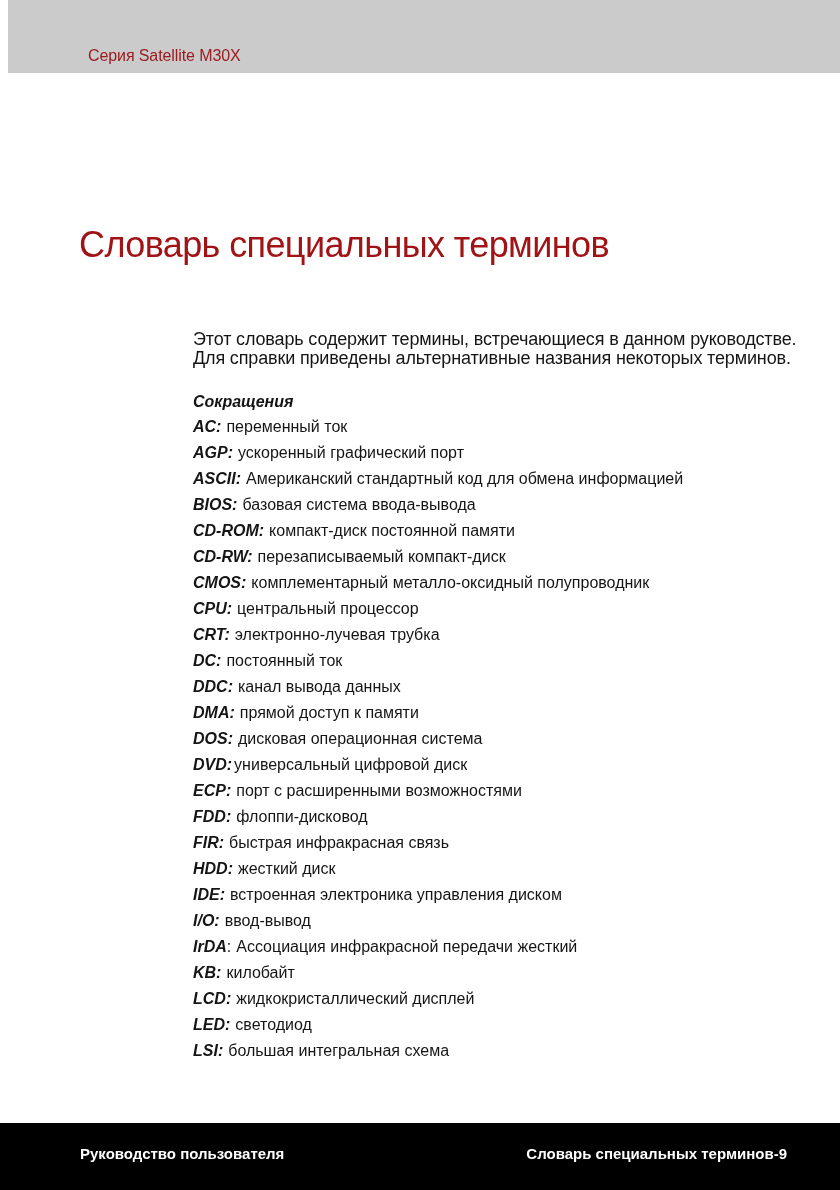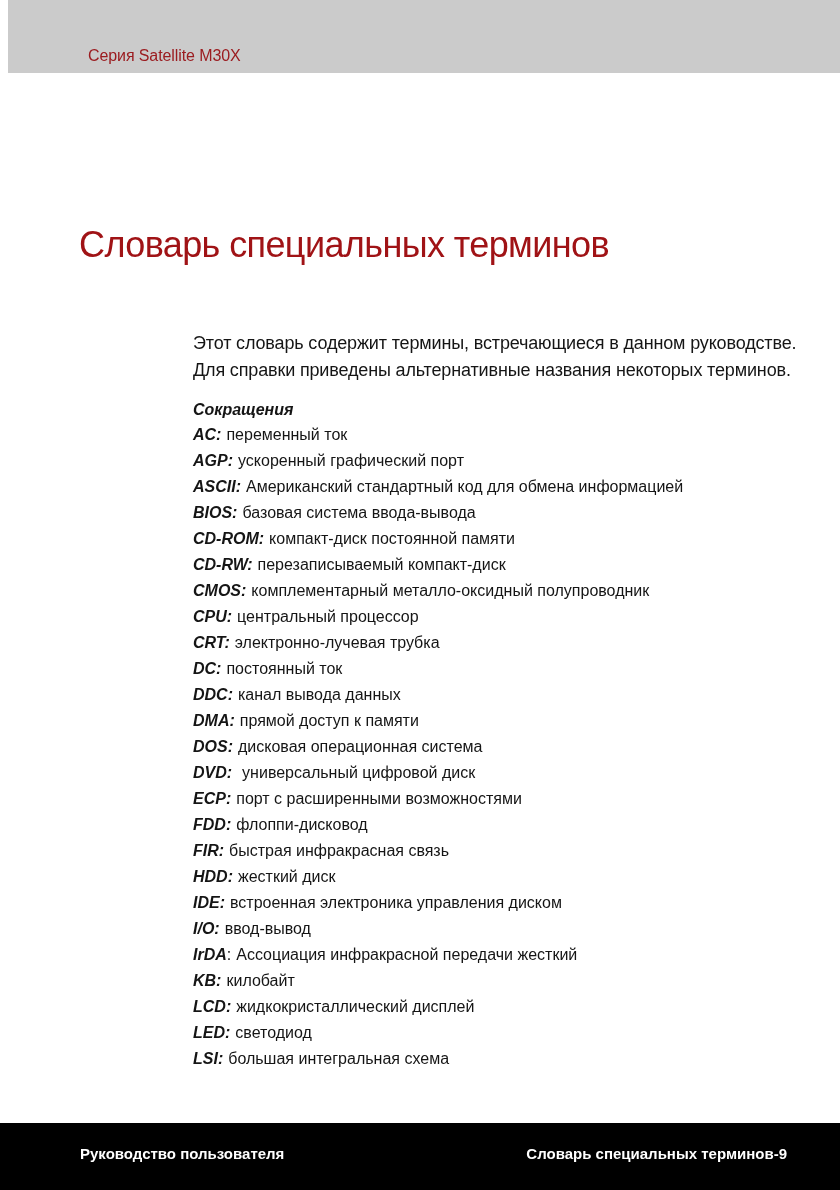--- a/index.html
+++ b/index.html
@@ -40,30 +40,30 @@
       white-space: nowrap;
     }
     .content {
       position: absolute;
       left: 193px;
       top: 330px;
       width: 610px;
     }
     .intro {
       font-size: 18px;
-      line-height: 27px;
+      line-height: 19px;
       margin: 0;
       color: #151515;
       letter-spacing: -0.15px;
     }
     .section-heading {
       font-size: 16px;
       font-weight: bold;
       font-style: italic;
-      margin-top: 14px;
+      margin-top: 22px;
       height: 24px;
       line-height: 24px;
       color: #151515;
     }
     .terms {
       list-style: none;
       margin: 0;
       padding: 0;
     }
     .term {
@@ -126,21 +126,21 @@
     <li class="term"><span class="term-abbr">BIOS:</span><span class="term-def">базовая система ввода-вывода</span></li>
     <li class="term"><span class="term-abbr">CD-ROM:</span><span class="term-def">компакт-диск постоянной памяти</span></li>
     <li class="term"><span class="term-abbr">CD-RW:</span><span class="term-def">перезаписываемый компакт-диск</span></li>
     <li class="term"><span class="term-abbr">CMOS:</span><span class="term-def">комплементарный металло-оксидный полупроводник</span></li>
     <li class="term"><span class="term-abbr">CPU:</span><span class="term-def">центральный процессор</span></li>
     <li class="term"><span class="term-abbr">CRT:</span><span class="term-def">электронно-лучевая трубка</span></li>
     <li class="term"><span class="term-abbr">DC:</span><span class="term-def">постоянный ток</span></li>
     <li class="term"><span class="term-abbr">DDC:</span><span class="term-def">канал вывода данных</span></li>
     <li class="term"><span class="term-abbr">DMA:</span><span class="term-def">прямой доступ к памяти</span></li>
     <li class="term"><span class="term-abbr">DOS:</span><span class="term-def">дисковая операционная система</span></li>
-    <li class="term"><span class="term-abbr">DVD:</span><span class="term-def" style="margin-left:10px;">универсальный цифровой диск</span></li>
+    <li class="term"><span class="term-abbr">DVD:</span><span class="term-def" style="margin-left:2px;">универсальный цифровой диск</span></li>
     <li class="term"><span class="term-abbr">ECP:</span><span class="term-def">порт с расширенными возможностями</span></li>
     <li class="term"><span class="term-abbr">FDD:</span><span class="term-def">флоппи-дисковод</span></li>
     <li class="term"><span class="term-abbr">FIR:</span><span class="term-def">быстрая инфракрасная связь</span></li>
     <li class="term"><span class="term-abbr">HDD:</span><span class="term-def">жесткий диск</span></li>
     <li class="term"><span class="term-abbr">IDE:</span><span class="term-def">встроенная электроника управления диском</span></li>
     <li class="term"><span class="term-abbr">I/O:</span><span class="term-def">ввод-вывод</span></li>
     <li class="term"><span class="term-abbr">IrDA</span><span class="term-sep">:</span><span class="term-def">Ассоциация инфракрасной передачи жесткий</span></li>
     <li class="term"><span class="term-abbr">KB:</span><span class="term-def">килобайт</span></li>
     <li class="term"><span class="term-abbr">LCD:</span><span class="term-def">жидкокристаллический дисплей</span></li>
     <li class="term"><span class="term-abbr">LED:</span><span class="term-def">светодиод</span></li>

